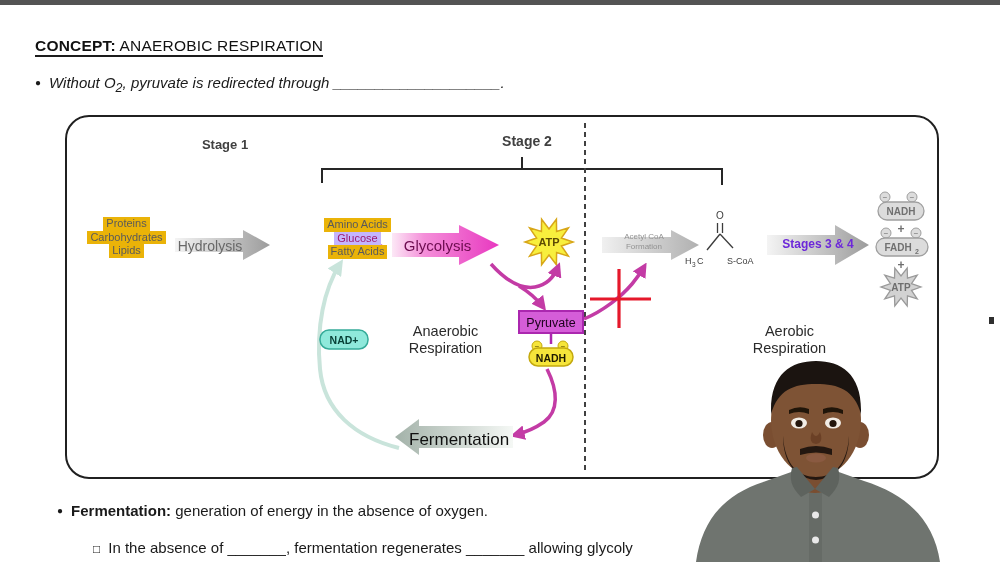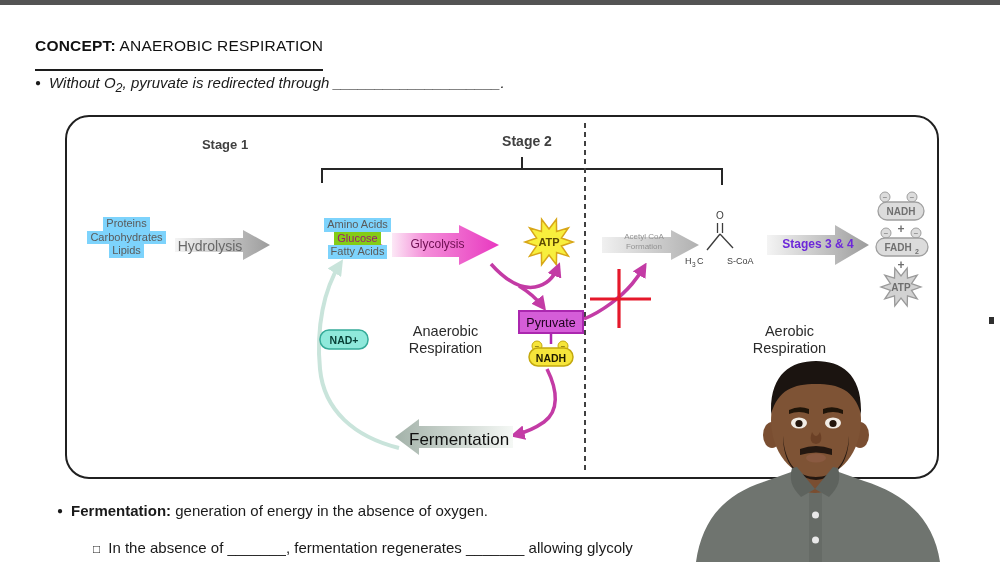--- a/index.html
+++ b/index.html
@@ -3,47 +3,47 @@
 <meta charset="utf-8">
 <style>
   html,body{margin:0;padding:0;}
   body{
     width:1000px;height:562px;position:relative;overflow:hidden;
     background:#ffffff;font-family:"Liberation Sans",sans-serif;color:#111;
   }
   .abs{position:absolute;}
   #topbar{left:0;top:0;width:1000px;height:5px;background:#545454;}
   #title{left:35px;top:37px;font-size:15.5px;letter-spacing:.2px;}
-  #title .wrap{display:inline-block;border-bottom:2px solid #1c1c1c;padding-bottom:14px;}
+  #title .wrap{display:inline-block;border-bottom:2px solid #1c1c1c;padding-bottom:0;}
   #title .lead{font-weight:bold;}
   .bullet-line{font-size:15px;color:#1a1a1a;white-space:nowrap;}
   .bullet-marker{font-size:10px;vertical-align:2px;margin-right:8px;}
   .sq-marker{font-size:12px;margin-right:8px;}
   #bullet1{left:35px;top:74px;font-style:italic;}
   #bullet-ferm{left:35px;top:502px;margin-left:22px;}
   #bullet-regen{left:93px;top:539px;}
   .bold{font-weight:bold;}
   
   #diagram{
     left:65px;top:115px;width:870px;height:360px;background:#fff;
     border:2.5px solid #202020;border-radius:24px;z-index:1;
   }
   #diagram svg.layer{position:absolute;left:0;top:0;}
   .dlabel{position:absolute;text-align:center;}
   .stage-label{font-weight:bold;color:#404040;}
   #stage1{left:108px;top:20px;width:100px;font-size:13px;}
   #stage2{left:410px;top:16px;width:100px;font-size:14px;}
   .stack{display:flex;flex-direction:column;align-items:center;}
-  .stack span{background:#7dd3fc;color:#5a5a5a;font-size:11px;line-height:13.5px;padding:0 3px;}
+  .stack span{background:#eab308;color:#5a5a5a;font-size:11px;line-height:13.5px;padding:0 3px;}
   #substrates{left:2px;top:100px;width:115px;}
   #products{left:238px;top:101px;width:105px;}
   #products span{}
-  #products .hl-pink{background:#84cc16;color:#9c1a72;}
+  #products .hl-pink{background:#c4b5fd;color:#9c1a72;}
   #hydrolysis-label{left:103px;top:121px;width:80px;font-size:14px;color:#686868;}
-  #glycolysis-label{left:328px;top:120px;width:85px;font-size:12px;color:#6d0d50;}
+  #glycolysis-label{left:328px;top:120px;width:85px;font-size:15px;color:#6d0d50;}
   #acetyl-label{left:537px;top:115px;width:80px;font-size:8px;line-height:9.5px;color:#929292;}
   #stages34-label{left:698px;top:120px;width:106px;font-size:12px;font-weight:bold;color:#6d28d9;}
   .resp-label{font-size:14.5px;line-height:17px;color:#2b2b2b;}
   #anaerobic-label{left:316px;top:206px;width:125px;}
   #aerobic-label{left:660px;top:206px;width:125px;}
   #fermentation-label{left:342px;top:313px;width:95px;font-size:17px;color:#101010;}
   
   #presenter{left:688px;top:350px;width:274px;height:212px;z-index:6;}
   #edge-artifact{left:989px;top:317px;width:5px;height:7px;background:#2f2f2f;z-index:7;}
 </style>

